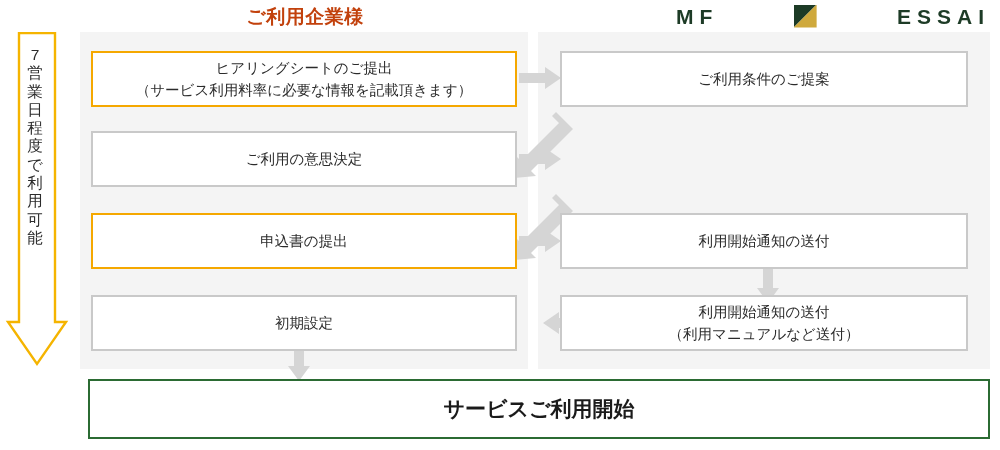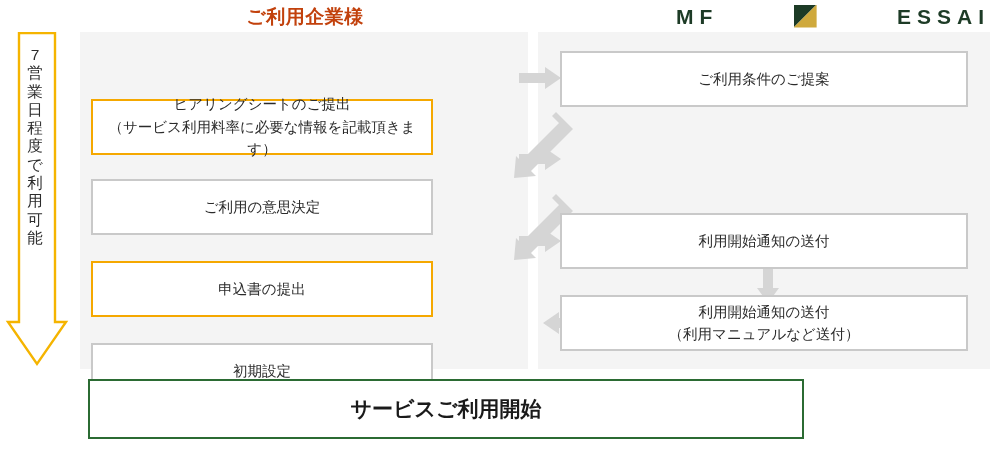--- a/index.html
+++ b/index.html
@@ -88,35 +88,35 @@
     justify-content: center;
     text-align: center;
     font-size: 14.5px;
     line-height: 1.55;
     color: #2b2b2b;
   }
   .pbox.highlight { border-color: #f5a800; }
   .pbox .txt { padding: 0 10px; }
 
   
-  .pbox.left  { left: 91px;  width: 342px; margin-top: 48px; }
+  .pbox.left  { left: 91px;  width: 426px; }
   
   .pbox.right { left: 560px; width: 408px; text-align: center; }
 
   .row1 { top: 51px;  height: 56px; }
   .row2 { top: 131px; height: 56px; }
   .row3 { top: 213px; height: 56px; }
   .row4 { top: 295px; height: 56px; }
 
   
   #final-box {
     position: absolute;
     left: 88px;
     top: 379px;
-    width: 716px;
+    width: 902px;
     height: 60px;
     box-sizing: border-box;
     border: 2px solid #2b6b33;
     background: #ffffff;
     display: flex;
     align-items: center;
     justify-content: center;
     font-size: 21px;
     font-weight: bold;
     color: #1a1a1a;

